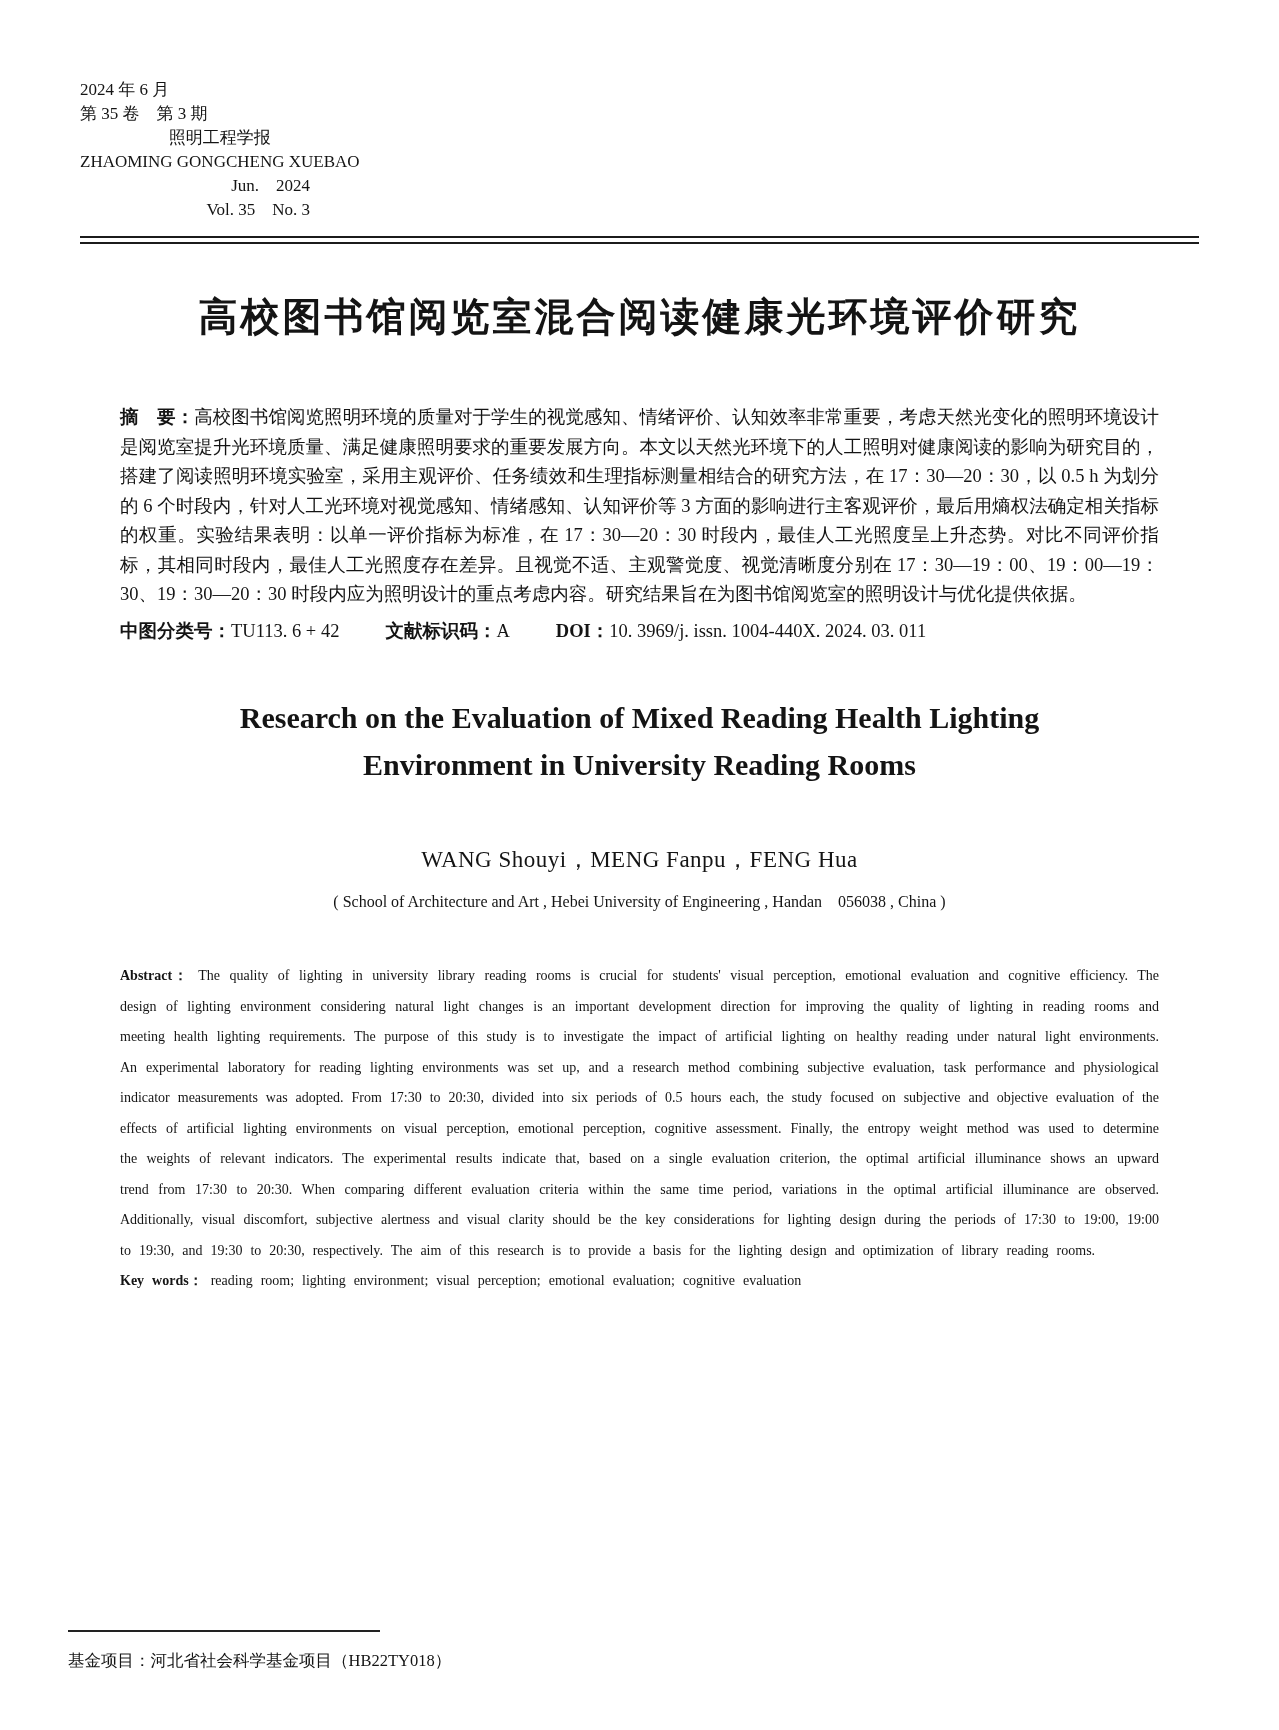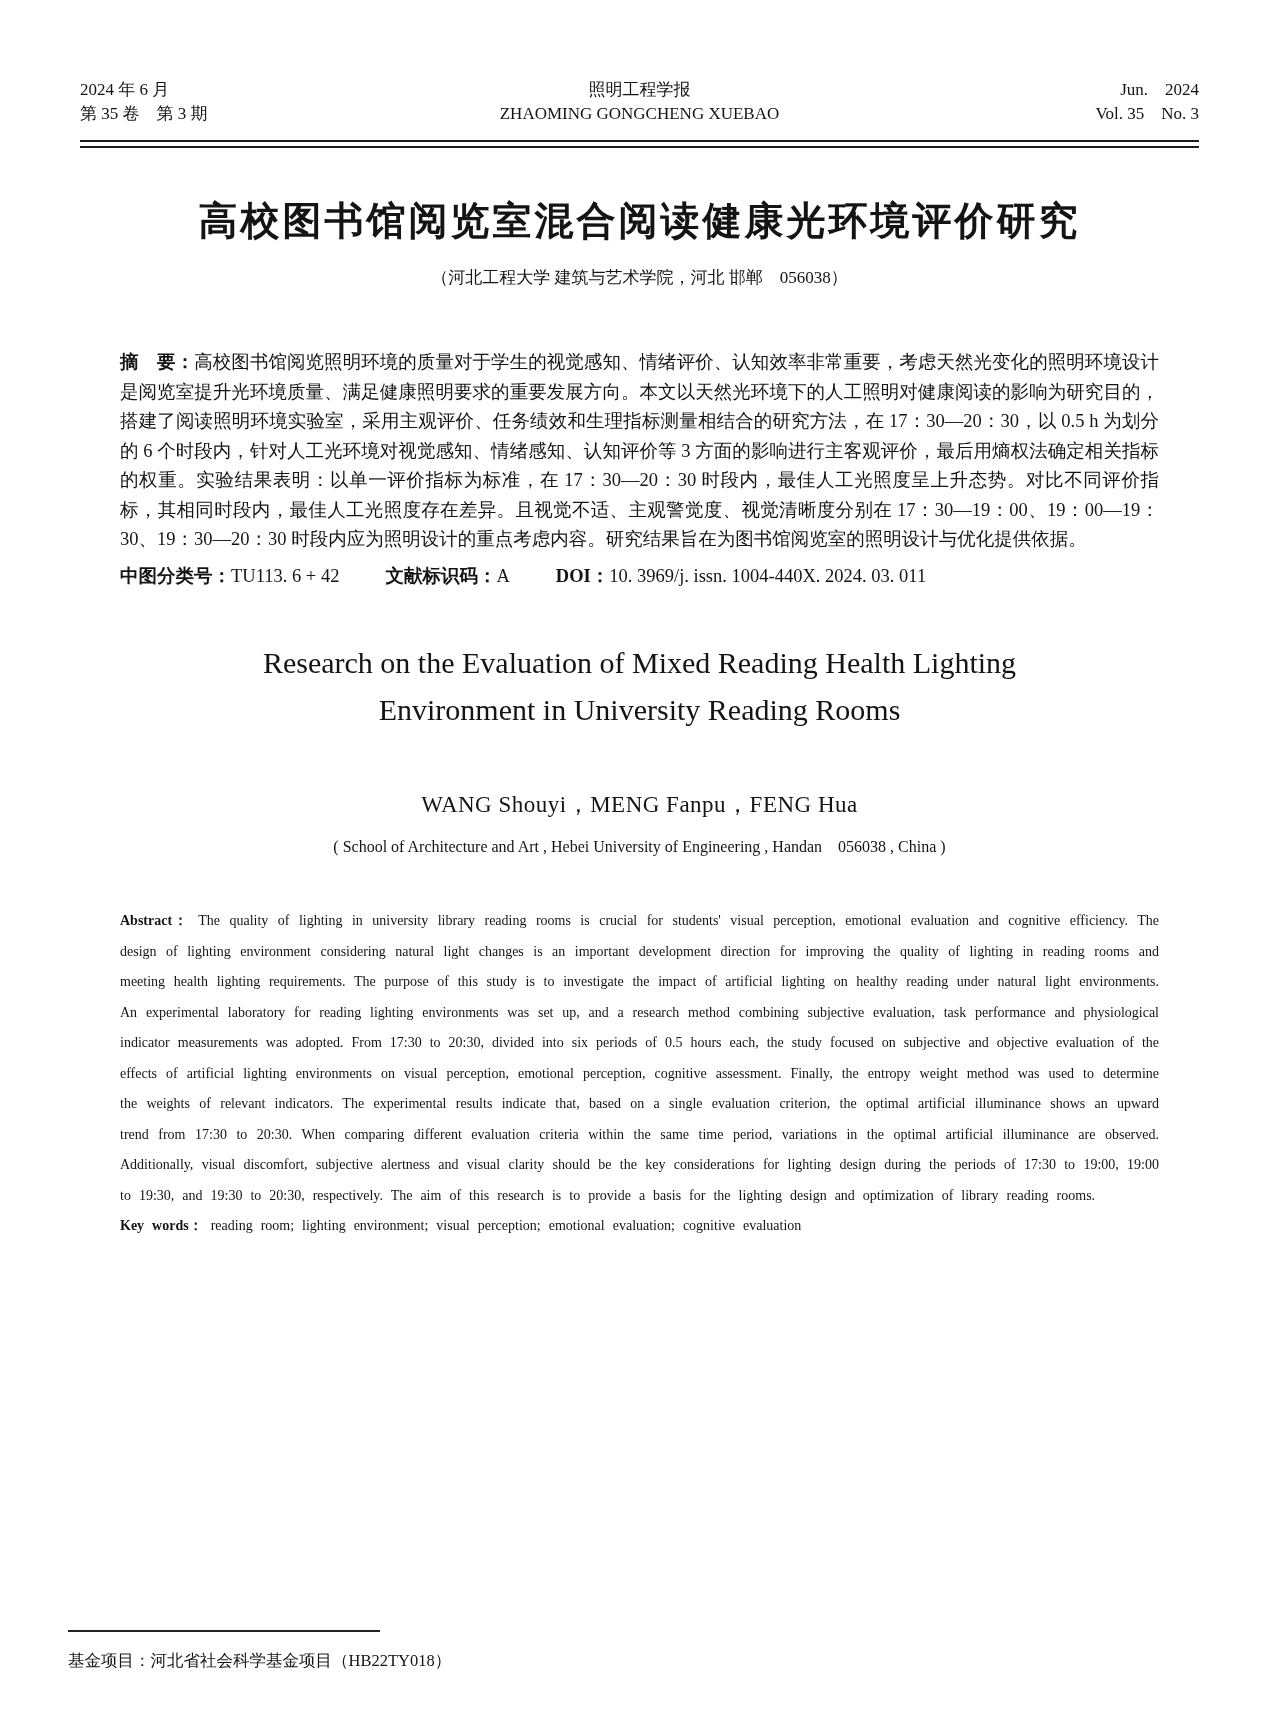--- a/index.html
+++ b/index.html
@@ -9,21 +9,21 @@
     margin: 0 auto;
     background: #ffffff;
     box-sizing: border-box;
     padding: 78px 80px 0 80px;
     position: relative;
     color: #141414;
     font-family: "Liberation Serif", "DejaVu Serif", serif;
   }
 
   
-  .hdr { display: flex; justify-content: space-between; align-items: flex-start; font-size: 17px; line-height: 24px; }
+  .hdr { display: flex; justify-content: space-between; align-items: flex-start; font-size: 17px; line-height: 24px; flex-direction: column; }
   .hdr span { white-space: pre; display: block; }
   .hdr-left  { width: 230px; text-align: left; }
   .hdr-center{ flex: 1; text-align: center; }
   .hdr-right { width: 230px; text-align: right; }
   .rule-double {
     margin-top: 14px;
     height: 4px;
     border-top: 2px solid #1b1b1b;
     border-bottom: 2px solid #1b1b1b;
   }
@@ -50,21 +50,21 @@
   .meta-group:last-child { margin-right: 0; }
   .lbl-en-bold { font-weight: 700; }
 
   
   .title-en {
     margin: 48px auto 16px auto;
     max-width: 910px;
     text-align: center;
     font-size: 30px;
     line-height: 47px;
-    font-weight: 400;
+    font-weight: 700;
   }
   .authors-en { margin-top: 56px; text-align: center; font-size: 23px; letter-spacing: 0.5px; }
   .affil-en   { margin-top: 17px; text-align: center; font-size: 16px; }
 
   
   .para-en {
     margin: 48px 40px 0 40px;
     font-size: 14px;
     line-height: 30.5px;
     text-align: justify;
@@ -92,21 +92,20 @@
       <span>ZHAOMING GONGCHENG XUEBAO</span>
     </div>
     <div class="hdr-right">
       <span>Jun.    2024</span>
       <span>Vol. 35　No. 3</span>
     </div>
   </div>
   <div class="rule-double"></div>
 
   <h1 class="title-zh">高校图书馆阅览室混合阅读健康光环境评价研究</h1>
-  <div class="affil-zh">（河北工程大学 建筑与艺术学院，河北 邯郸　056038）</div>
 
   <div class="abs-block">
     <p class="para-zh"><span class="lbl-zh">摘　要：</span><span>高校图书馆阅览照明环境的质量对于学生的视觉感知、情绪评价、认知效率非常重要，考虑天然光变化的照明环境设计是阅览室提升光环境质量、满足健康照明要求的重要发展方向。本文以天然光环境下的人工照明对健康阅读的影响为研究目的，搭建了阅读照明环境实验室，采用主观评价、任务绩效和生理指标测量相结合的研究方法，在 17：30—20：30，以 0.5 h 为划分的 6 个时段内，针对人工光环境对视觉感知、情绪感知、认知评价等 3 方面的影响进行主客观评价，最后用熵权法确定相关指标的权重。实验结果表明：以单一评价指标为标准，在 17：30—20：30 时段内，最佳人工光照度呈上升态势。对比不同评价指标，其相同时段内，最佳人工光照度存在差异。且视觉不适、主观警觉度、视觉清晰度分别在 17：30—19：00、19：00—19：30、19：30—20：30 时段内应为照明设计的重点考虑内容。研究结果旨在为图书馆阅览室的照明设计与优化提供依据。</span></p>
 
 
     <p class="para-zh meta-line"><span class="meta-group"><span class="lbl-zh">中图分类号：</span><span>TU113. 6 + 42</span></span><span class="meta-group"><span class="lbl-zh">文献标识码：</span><span>A</span></span><span class="meta-group"><span class="lbl-en-bold">DOI：</span><span>10. 3969/j. issn. 1004-440X. 2024. 03. 011</span></span></p>
   </div>
 
   <h2 class="title-en">Research on the Evaluation of Mixed Reading Health Lighting Environment in University Reading Rooms</h2>
   <div class="authors-en">WANG Shouyi，MENG Fanpu，FENG Hua</div>

